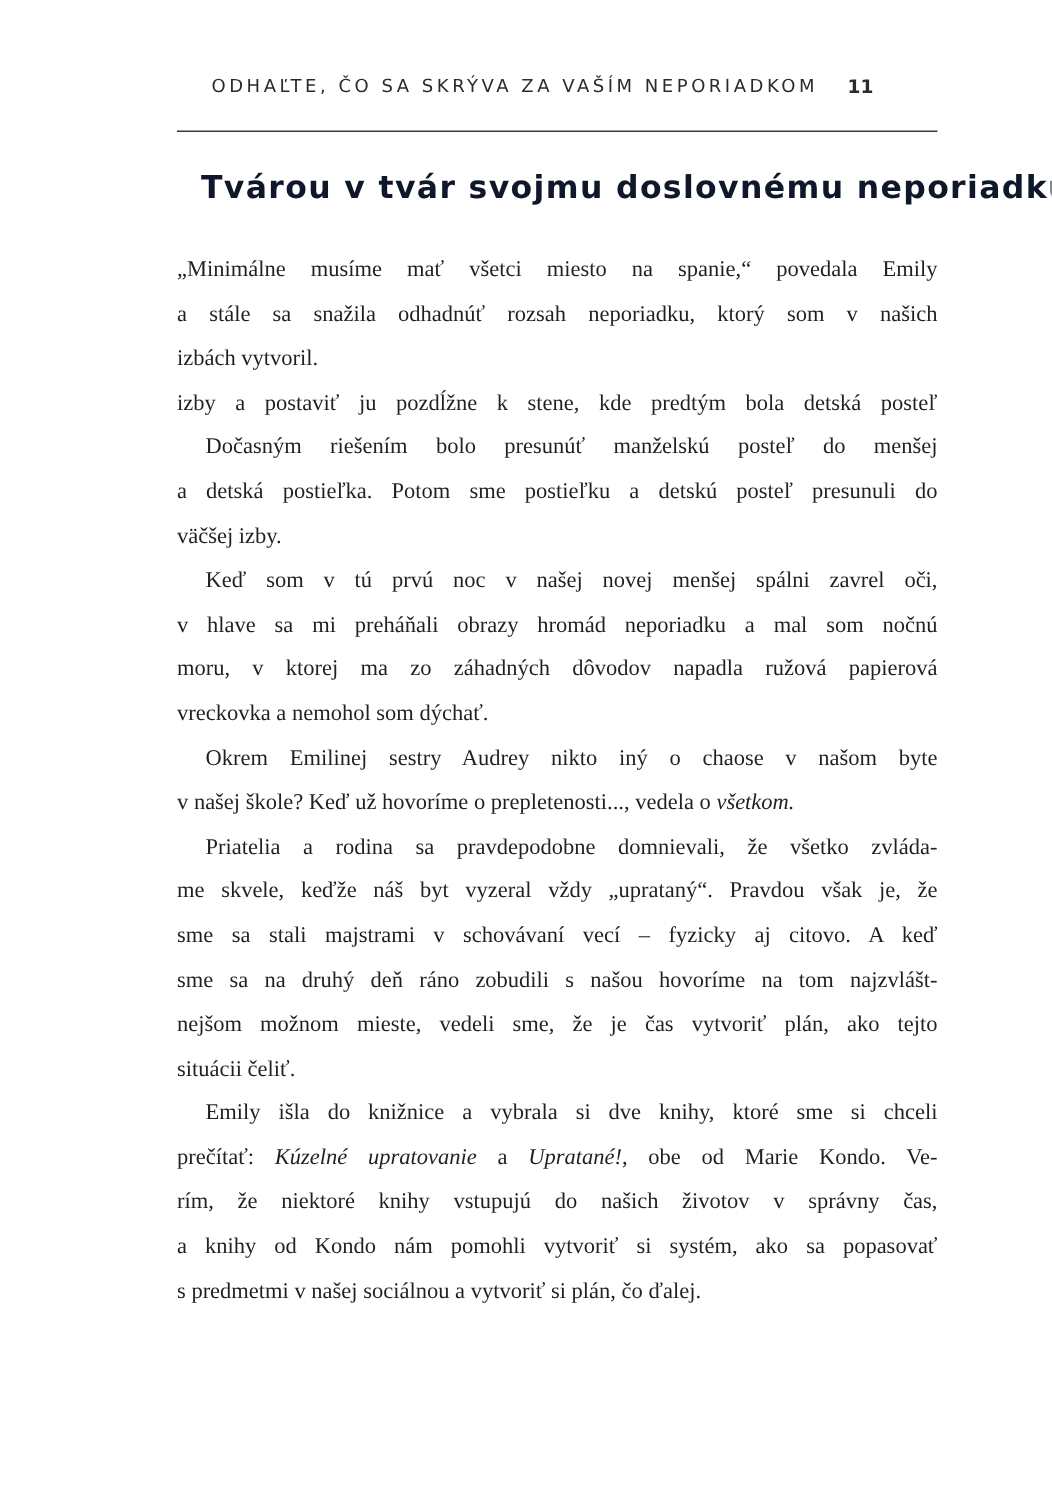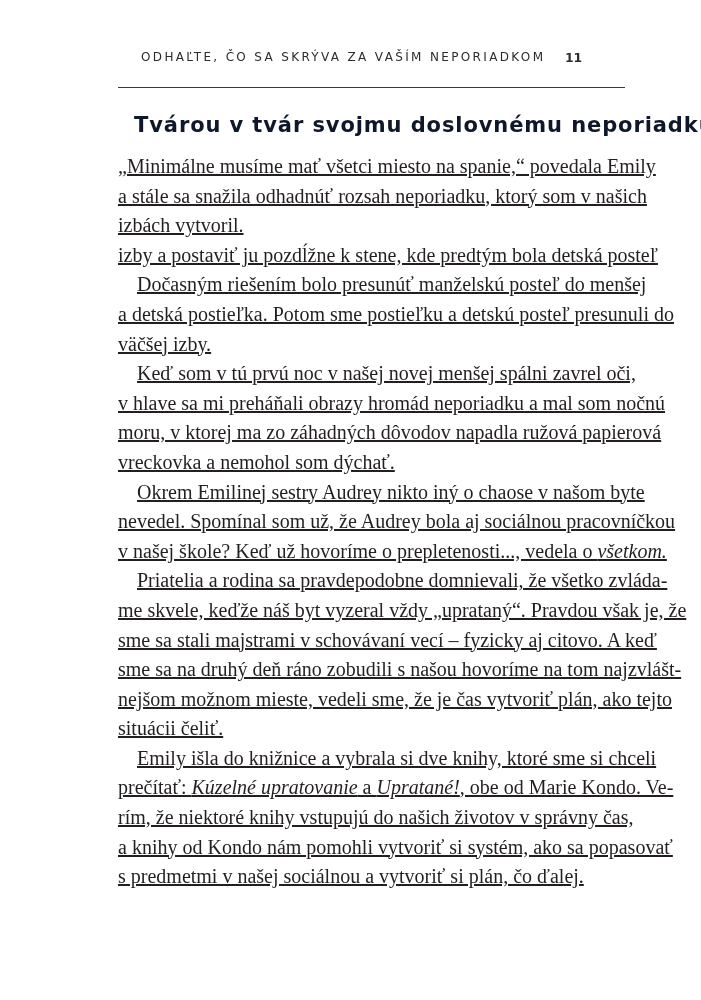--- a/index.html
+++ b/index.html
@@ -25,22 +25,22 @@
     border-top: 1.3px solid #3a3a3a;
   }
   .section-title {
     position: absolute; left: 134px; top: 113px; width: 507px;
     text-align: center;
     font-family: "DejaVu Sans", "Liberation Sans", sans-serif;
     font-weight: bold; font-size: 21px; letter-spacing: 0.9px;
     color: #0f172a; white-space: nowrap;
   }
   .body-text {
-    position: absolute; left: 118px; top: 152px; width: 507px;
-    font-size: 20px; line-height: 29.6px; text-decoration: underline;
+    position: absolute; left: 118px; top: 166px; width: 507px;
+    font-size: 15px; line-height: 29.6px;
   }
   .line {
     display: block; white-space: nowrap; height: 29.6px;
     text-align: justify; text-align-last: justify;
   }
   .line.last { text-align: left; text-align-last: left; }
   .line.indent { padding-left: 19px; }
   em { font-style: italic; }
 </style>
 </head>
@@ -67,21 +67,20 @@
     <span class="line last">väčšej izby.</span>
   </div>
   <div>
     <span class="line indent">Keď som v tú prvú noc v našej novej menšej spálni zavrel oči,</span>
     <span class="line">v hlave sa mi preháňali obrazy hromád neporiadku a mal som nočnú</span>
     <span class="line">moru, v ktorej ma zo záhadných dôvodov napadla ružová papierová</span>
     <span class="line last">vreckovka a nemohol som dýchať.</span>
   </div>
   <div>
     <span class="line indent">Okrem Emilinej sestry Audrey nikto iný o chaose v našom byte</span>
-    <span class="line">nevedel. Spomínal som už, že Audrey bola aj sociálnou pracovníčkou</span>
     <span class="line last"><span>v našej škole? Keď už hovoríme o prepletenosti..., vedela o </span><em>všetkom.</em></span>
   </div>
   <div>
     <span class="line indent">Priatelia a rodina sa pravdepodobne domnievali, že všetko zvláda-</span>
     <span class="line">me skvele, keďže náš byt vyzeral vždy „uprataný“. Pravdou však je, že</span>
     <span class="line">sme sa stali majstrami v schovávaní vecí – fyzicky aj citovo. A keď</span>
     <span class="line">sme sa na druhý deň ráno zobudili s našou hovoríme na tom najzvlášt-</span>
     <span class="line">nejšom možnom mieste, vedeli sme, že je čas vytvoriť plán, ako tejto</span>
     <span class="line last">situácii čeliť.</span>
   </div>

